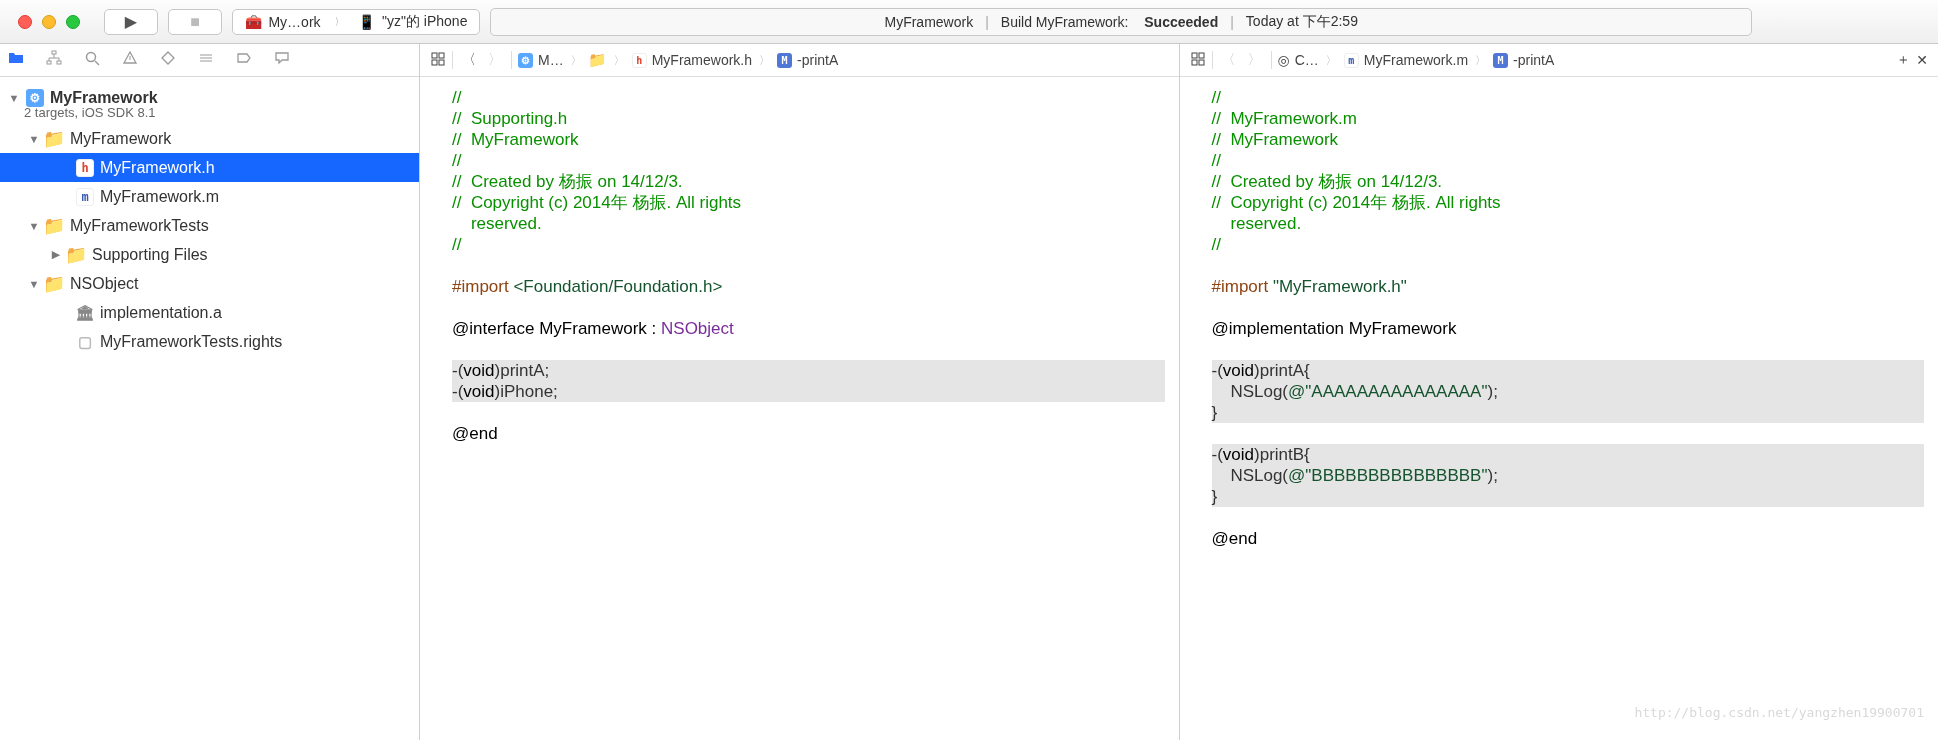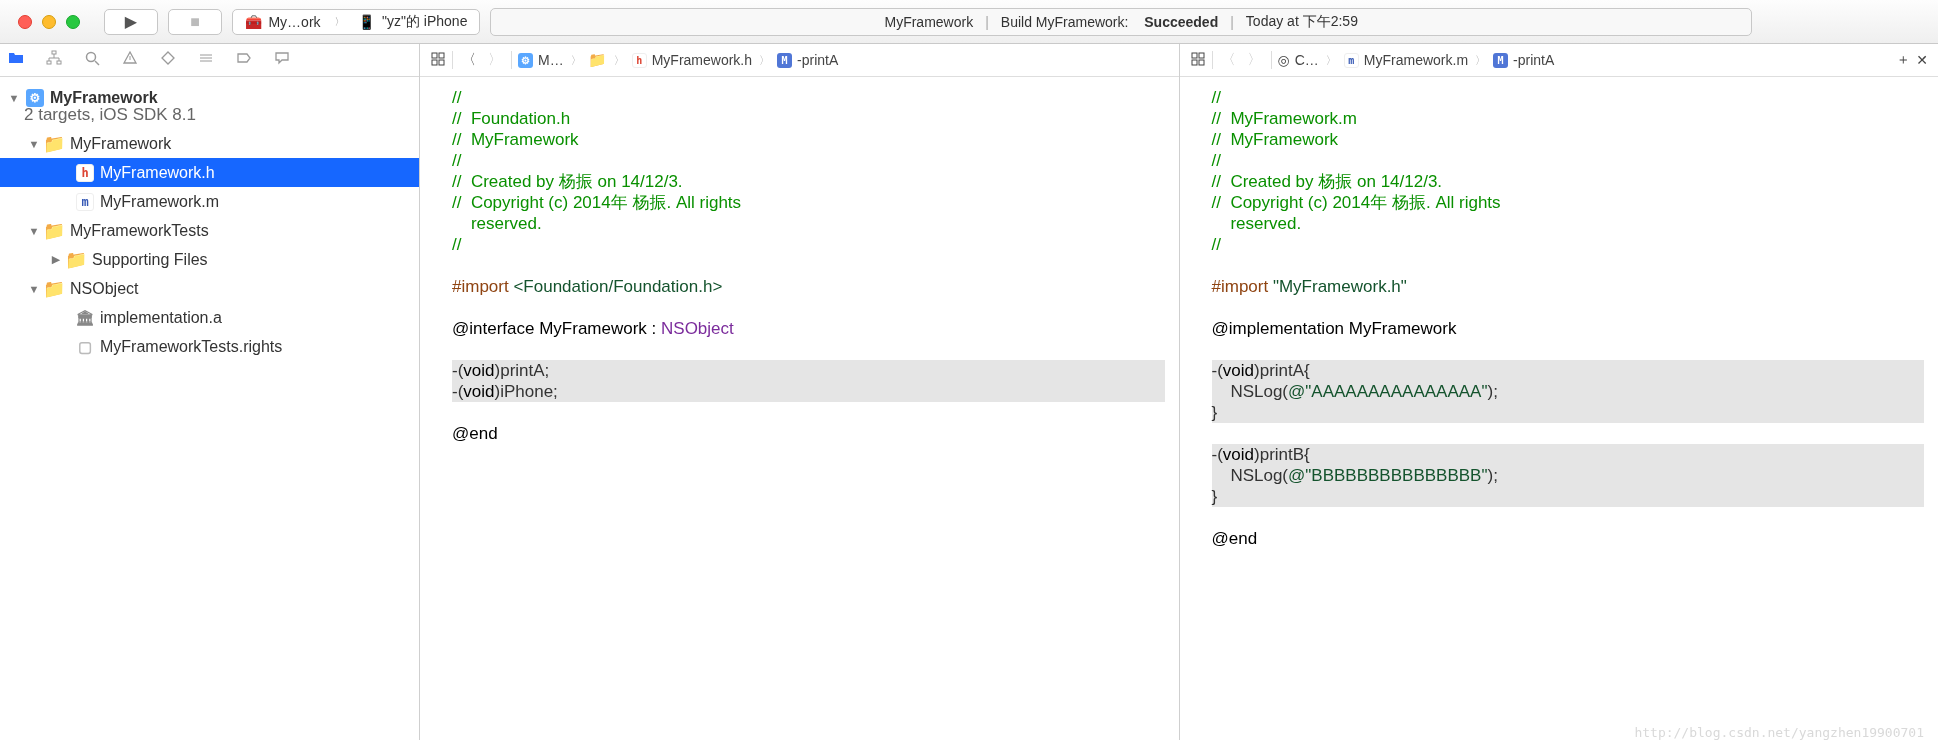--- a/index.html
+++ b/index.html
@@ -36,21 +36,21 @@
 .nav-tabs .active { color: #2d6fff; }
 
 .tree { padding: 6px 0; font-size: 16px; }
 .row { display: flex; align-items: center; gap: 6px; height: 29px; padding-left: 8px; }
 .row.selected { background: #1667ff; color: #fff; }
 .disc { width: 12px; text-align: center; font-size: 11px; color: #7a7a7a; }
 .disc.empty { visibility: hidden; }
 .row.selected .disc { color: #fff; }
 .name { font-size: 16px; }
 .name.bold { font-weight: 600; }
-.sub { font-size: 17px; color: #666; margin-left: 24px; margin-top: -7px; padding-bottom: 4px; }
+.sub { font-size: 13px; color: #666; margin-left: 24px; margin-top: -7px; padding-bottom: 4px; }
 
 .ic { width: 18px; height: 18px; display: inline-flex; align-items: center; justify-content: center; font-size: 12px; border-radius: 3px; font-weight: 700; }
 .ic-proj { background: #5aa7ff; color: #fff; }
 .ic-folder { color: #4eacff; font-size: 18px; }
 .ic-h { background: #fff; color: #d43; border: 1px solid #eee; font-family: "Menlo", monospace; }
 .ic-m { background: #fff; color: #3558b4; border: 1px solid #eee; font-family: "Menlo", monospace; }
 .ic-lib { color: #888; font-size: 15px; }
 .ic-bundle { color: #bbb; font-size: 15px; }
 .ic-M { background: #5076d6; color: #fff; border-radius: 3px; font-family: Menlo, monospace; }
 
@@ -66,21 +66,21 @@
 
 .code { flex: 1; padding: 10px 14px 10px 32px; font-family: Menlo, Monaco, monospace; font-size: 17px; line-height: 21px; white-space: pre; overflow: auto; background: #fff; }
 .code .c { color: #099000; }
 .code .str { color: #14532d; }
 .code .kw-import { color: #8f4412; }
 .code .kw { color: #000000; }
 .code .type { color: #7b2c9c; }
 .code .id { color: #000; }
 .code .hl { background: #e5e5e5; display: inline-block; min-width: 100%; }
 
-.watermark { position: fixed; bottom: 0; right: 14px; color: #d9d9d9; font-size: 13px; font-family: Menlo, monospace; pointer-events: none; }
+.watermark { position: fixed; bottom: 20px; right: 14px; color: #d9d9d9; font-size: 13px; font-family: Menlo, monospace; pointer-events: none; }
 
 .filler { flex: 1; }
 .icon16 { width: 16px; height: 16px; }
 </style>
 </head>
 <body>
 
 <div class="toolbar">
   <div class="traffic">
     <div class="tl red"></div>
@@ -259,21 +259,21 @@
         <span>MyFramework.h</span>
       </span>
       <span class="chev">〉</span>
       <span class="crumb">
         <span class="ic ic-M" style="width:15px;height:15px;font-size:10px">M</span>
         <span>-printA</span>
       </span>
     </div>
 
     <div class="code"><span class="c">//</span>
-<span class="c">//  Foundation.h</span>
+<span class="c">//  Supporting.h</span>
 <span class="c">//  MyFramework</span>
 <span class="c">//</span>
 <span class="c">//  Created by 杨振 on 14/12/3.</span>
 <span class="c">//  Copyright (c) 2014年 杨振. All rights</span>
 <span class="c">    reserved.</span>
 <span class="c">//</span>
 
 <span class="kw-import">#import </span><span class="str">&lt;Foundation/Foundation.h&gt;</span>
 
 <span class="kw">@interface</span><span class="id"> MyFramework : </span><span class="type">NSObject</span>

